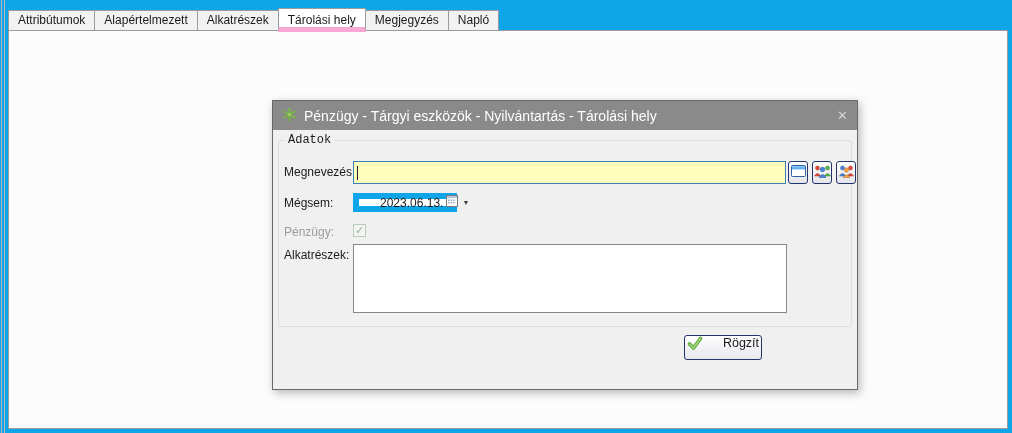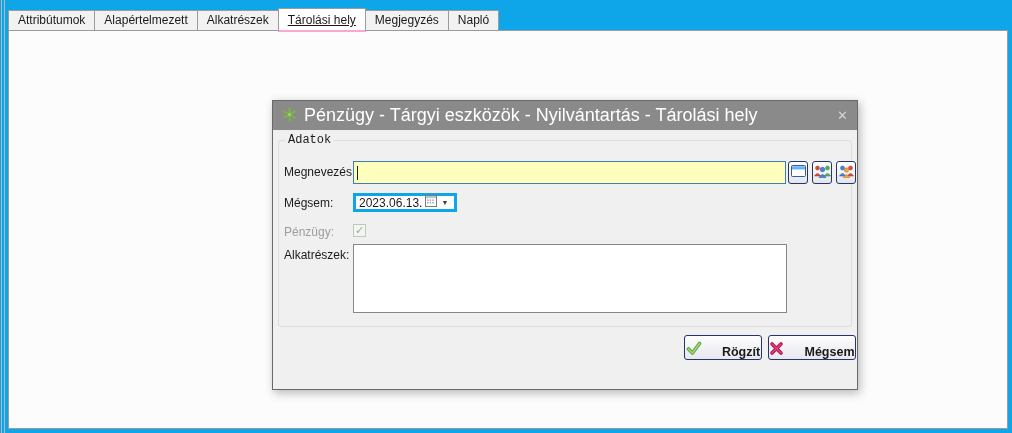--- a/index.html
+++ b/index.html
@@ -12,22 +12,22 @@
   .abs { position:absolute; }
 
   
   .splitter { left:1px; top:0; width:4px; height:433px;
     border-left:1px solid #b9b9b9; border-right:1px solid #b9b9b9; }
 
   
   .tabstrip { left:8px; top:7px; height:24px; display:flex; align-items:flex-end; z-index:3; }
   .tab { height:21px; line-height:19px; padding:0 9px; background:#f2f2f2;
     border:1px solid #9b9b9b; margin-right:-1px; white-space:nowrap; cursor:default; }
-  .tab.active { height:24px; line-height:22px; background:#ffffff; border-bottom:2px solid #f9a8d4;
-    margin-bottom:-1px; position:relative; z-index:4;text-decoration:underline; }
+  .tab.active { height:24px; line-height:22px; background:#ffffff; border-bottom:5px solid #f9a8d4;
+    margin-bottom:-1px; position:relative; z-index:4; }
 
   
   .panel { left:8px; top:30px; width:1000px; height:399px; background:#fcfcfc;
     border:1px solid #9b9b9b; z-index:1; }
 
   .lbl { white-space:nowrap; }
   .lbl2 { line-height:14px; }
 
   .checkbox { width:13px; height:13px; background:#fdfdfd; border:1px solid #b7ceb7;
     display:flex; align-items:center; justify-content:center; }
@@ -70,51 +70,51 @@
   .hscroll .arr { position:absolute; top:0; width:16px; height:17px; text-align:center;
     line-height:16px; font-size:12px; color:#5a5a5a; cursor:pointer; }
   .hscroll .thumb { position:absolute; left:8px; top:2px; width:35px; height:13px;
     background:#cdcdcd; cursor:pointer; }
 
   
   .dialog { left:272px; top:100px; width:586px; height:290px; background:#f0f0f1;
     border:1px solid #696969; z-index:10; box-shadow:2px 3px 9px rgba(0,0,0,.28); }
   .titlebar { position:absolute; left:0; top:0; right:0; height:29px; background:#8a8a8a;
     display:flex; align-items:center; padding:0 9px; gap:7px; }
-  .titlebar .title { color:#ffffff; font-size:18px; white-space:nowrap; }
+  .titlebar .title { color:#ffffff; font-size:14px; white-space:nowrap; }
   .titlebar .close { margin-left:auto; color:#d4d4d4; font-size:13px; cursor:pointer; }
 
   .groupbox { position:absolute; left:5px; top:39px; width:574px; height:187px;
     border:1px solid #dddddd; border-radius:3px; }
   .groupbox-label { position:absolute; left:12px; top:32px; background:#f0f0f1; padding:0 3px;font-family:Liberation Mono, monospace; }
 
   .dlg-label { position:absolute; left:11px; white-space:nowrap; }
   .dlg-label.disabled { color:#9d9d9d; }
 
   .focus-field { position:absolute; left:80px; top:60px; width:433px; height:23px;
     background:#ffffbd; border:1px solid #3c7fb1; display:flex; align-items:center;
     padding:0 3px; }
   .caret { width:1px; height:14px; background:#222222; }
 
   .mini-btn { position:absolute; top:60px; width:20px; height:23px; border:1px solid #24356b;
     border-radius:3px; background:linear-gradient(#ffffff,#e4e4ea); display:flex;
     align-items:center; justify-content:center; cursor:pointer; }
 
   .date-field { position:absolute; left:80px; top:92px; width:104px; height:19px;
-    background:#ffffff; border:3px solid #0ea5e9; display:flex; align-items:center;
-    padding:0 3px; gap:3px; cursor:pointer; }
+    background:#ffffff; border:6px solid #0ea5e9; display:flex; align-items:center;
+    padding:0 21px; gap:3px; cursor:pointer; }
   .date-arrow { font-size:7px; color:#3c3c3c; margin-left:1px; }
 
   .dlg-textarea { position:absolute; left:80px; top:143px; width:434px; height:69px;
     border:1px solid #828790; background:#ffffff; resize:none; outline:none;
     font-family:"Liberation Sans", sans-serif; font-size:12px; }
 
   .dlg-btn { position:absolute; top:234px; height:25px; border:1px solid #24356b;
     border-radius:3px; background:linear-gradient(#fefefe,#e7e7ee); display:flex;
-    align-items:flex-end; justify-content:center; gap:20px; font-size:12.5px; cursor:pointer;font-weight:bold; }
+    align-items:flex-start; justify-content:center; gap:20px; font-size:12.5px; cursor:pointer; }
 
   .dlg-statusbar { position:absolute; left:0; right:0; bottom:0; height:23px;
     border-top:1px solid #cfcfcf; background:#f0f0f1; display:flex; align-items:center;
     padding:0 6px; font-size:12.5px; }
 </style>
 </head>
 <body>
 
 <div id="root">
 
@@ -296,31 +296,16 @@
 
     <div class="dlg-btn" style="left:411px; width:78px;">
       <span>
         <svg width="16" height="15" viewBox="0 0 16 15">
             <path d="M2.5 8 L6.5 12 L13.5 2.5" fill="none" stroke="#57a639" stroke-width="3.6" stroke-linecap="round" stroke-linejoin="round"></path>
             <path d="M2.5 8 L6.5 12 L13.5 2.5" fill="none" stroke="#a8d97c" stroke-width="1.5" stroke-linecap="round" stroke-linejoin="round"></path>
           </svg>
       </span>
       <span>Rögzít</span>
     </div>
-    <div class="dlg-btn" style="left:495px; width:88px;">
-      <span>
-        <svg width="15" height="15" viewBox="0 0 15 15">
-            <g stroke="#b3124f" stroke-width="3.6" stroke-linecap="round">
-              <path d="M3 3 L12 12"></path>
-              <path d="M12 3 L3 12"></path>
-            </g>
-            <g stroke="#e5487f" stroke-width="1.3" stroke-linecap="round">
-              <path d="M3 3 L12 12"></path>
-              <path d="M12 3 L3 12"></path>
-            </g>
-          </svg>
-      </span>
-      <span>Mégsem</span>
-    </div>
 
   </div>
 
 </div>
 
 </body></html>

